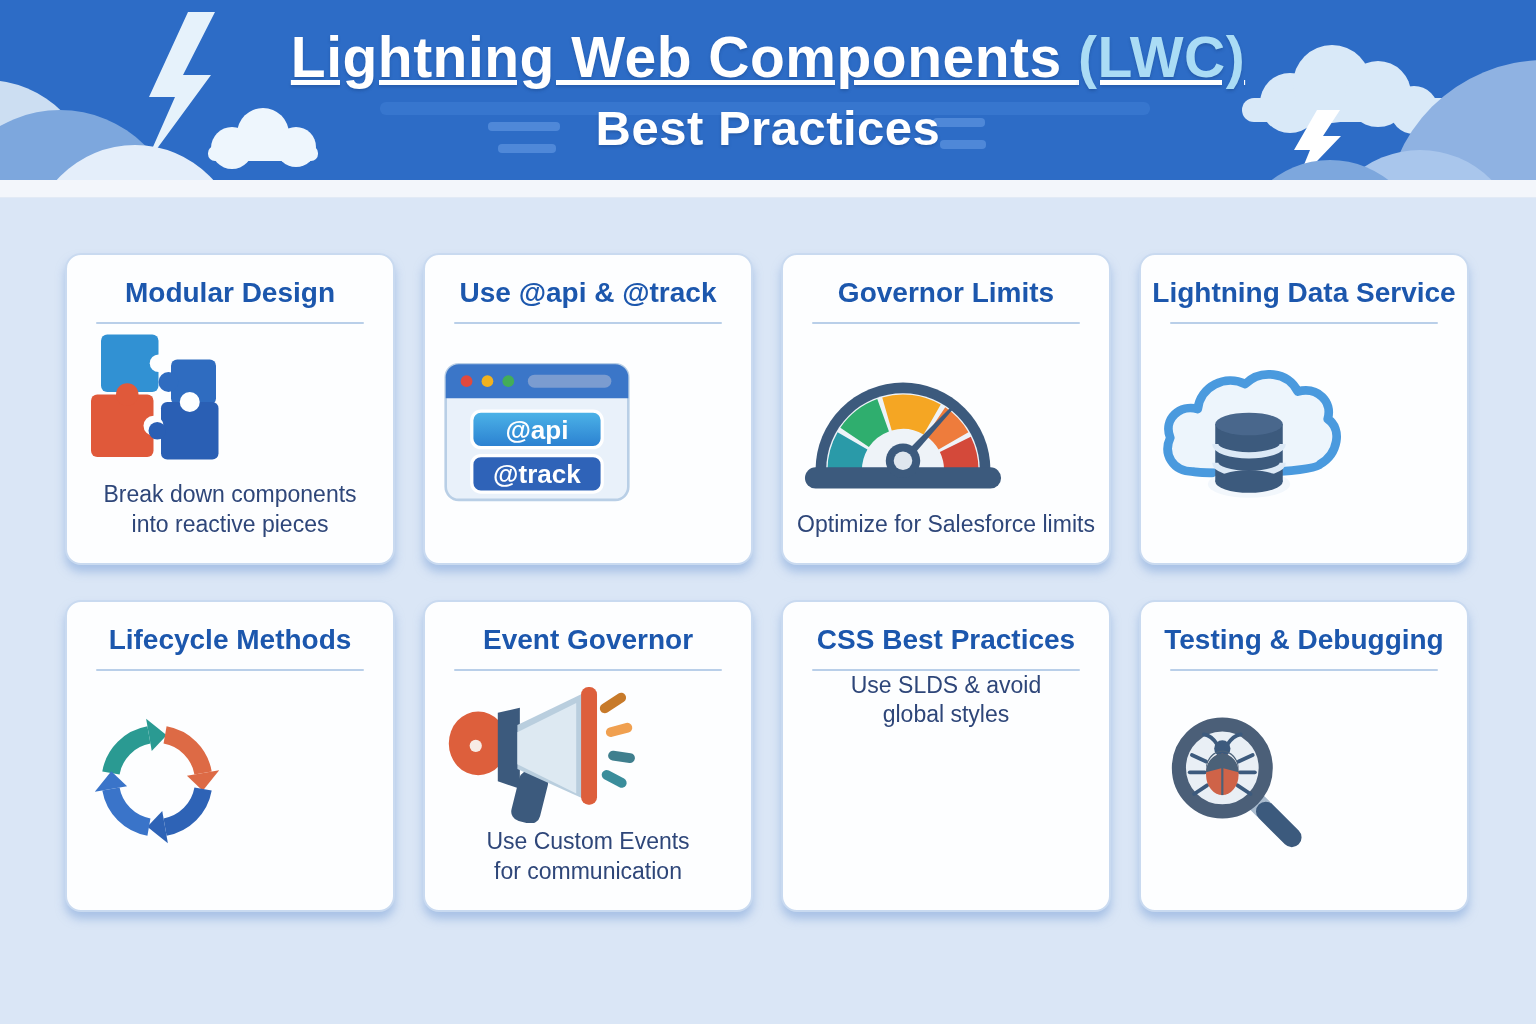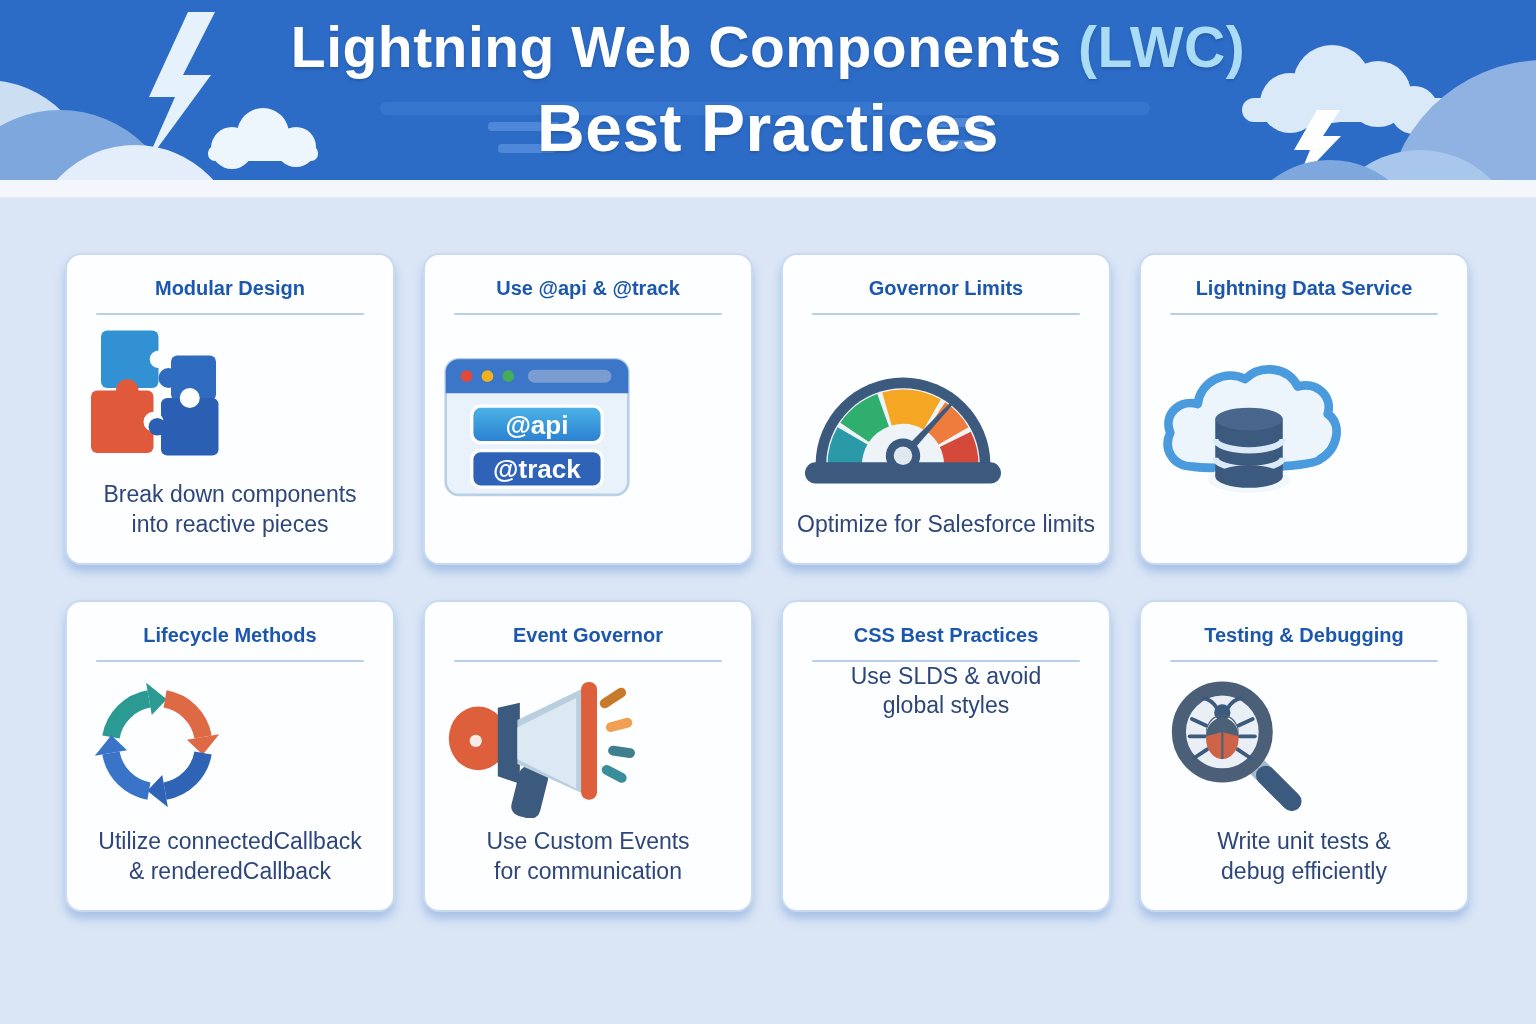--- a/index.html
+++ b/index.html
@@ -15,45 +15,46 @@
   }
   .header svg.deco{position:absolute;left:0;top:0;}
   .header-titles{
     position:absolute;left:0;top:0;width:100%;height:100%;
     display:flex;flex-direction:column;align-items:center;justify-content:center;
     gap:2px;z-index:3;
   }
   .title-line1{
     font-size:57px;font-weight:bold;color:#ffffff;letter-spacing:.5px;
     text-shadow:0 2px 3px rgba(20,60,120,.35);
+    text-decoration:underline;
   }
   .title-line1 .accent{color:var(--accent,#aadcf5);}
   .title-line2{
-    font-size:66px;font-weight:bold;color:#ffffff;letter-spacing:.5px;
+    font-size:49px;font-weight:bold;color:#ffffff;letter-spacing:.5px;
     text-shadow:0 2px 3px rgba(20,60,120,.35);margin-top:8px;
   }
   .header-strip{
     position:absolute;left:0;top:180px;width:1536px;height:17px;
     background:#f3f6fb;border-bottom:1px solid #e2eaf5;
   }
   
   .grid{
     position:absolute;left:65px;top:253px;
     display:grid;grid-template-columns:repeat(4,330px);
     column-gap:28px;row-gap:35px;grid-auto-rows:312px;
   }
   .card{
     background:#fdfeff;
     border:2px solid #c9daf0;border-radius:16px;
     box-shadow:0 7px 10px rgba(128,164,216,.55);
     display:flex;flex-direction:column;align-items:center;
     padding:16px 14px 20px;box-sizing:border-box;
   }
   .card-title{
-    margin:6px 0 0;font-size:20px;font-weight:bold;
+    margin:6px 0 0;font-size:28px;font-weight:bold;
     color:var(--card-title,#1c57ad);text-align:center;white-space:nowrap;
   }
   .card-sep{
     width:90%;height:2px;background:#b9cfe9;margin-top:13px;border-radius:1px;
   }
   .card-icon{flex:1;display:flex;align-items:center;width:100%;}
   .card-desc{
     margin:0 0 4px;font-size:23px;line-height:1.28;
     color:var(--card-text,#2e4679);text-align:center;white-space:pre-line;
   }
@@ -205,22 +206,20 @@
           <g transform="rotate(180 65 65)">
       <path d="M25.6 58.1 A40 40 0 0 1 58.1 25.6" fill="none" stroke="#2e63b6" stroke-width="15"></path>
       <polygon points="73.3,25.9 55.7,11.8 60.5,39.4" fill="#2e63b6"></polygon>
           </g>
           <g transform="rotate(270 65 65)">
       <path d="M25.6 58.1 A40 40 0 0 1 58.1 25.6" fill="none" stroke="#3a74c9" stroke-width="15"></path>
       <polygon points="73.3,25.9 55.7,11.8 60.5,39.4" fill="#3a74c9"></polygon>
           </g>
         </svg>
       </div>
-    <p class="card-desc">Utilize connectedCallback
-&amp; renderedCallback</p>
     </div>
     <div class="card">
     <h2 class="card-title">Event Governor</h2>
     <div class="card-sep"></div>
     <div class="card-icon">
 <svg width="196" height="147" viewBox="0 0 160 120">
   <rect x="130" y="18" width="24" height="8" rx="4" fill="#c77a2a" transform="rotate(-33 142 22)"></rect>
   <rect x="136" y="40" width="22" height="8" rx="4" fill="#f0a050" transform="rotate(-15 147 44)"></rect>
   <rect x="138" y="62" width="22" height="8" rx="4" fill="#3f7f8e" transform="rotate(8 149 66)"></rect>
   <rect x="132" y="80" width="22" height="8" rx="4" fill="#3a8d9b" transform="rotate(28 143 84)"></rect>
@@ -260,16 +259,14 @@
             <path d="M78 62 L92 62"></path>
             <path d="M76 74 L88 82"></path>
   </g>
   <circle cx="62" cy="40" r="7.5" fill="#3c5a7d"></circle>
   <ellipse cx="62" cy="64" rx="15" ry="19" fill="#cf6348"></ellipse>
   <path d="M47 62 A15 19 0 0 1 77 62 L77 58 A15 16 0 0 0 47 58 Z" fill="#4b6178"></path>
   <path d="M47 62 a15 17 0 0 1 30 0 l-15 -4 z" fill="#4b6178"></path>
   <line x1="62" y1="58" x2="62" y2="83" stroke="#4b6178" stroke-width="2"></line>
 </svg>
       </div>
-    <p class="card-desc">Write unit tests &amp;
-debug efficiently</p>
     </div>
   </div>
 
 </body></html>

